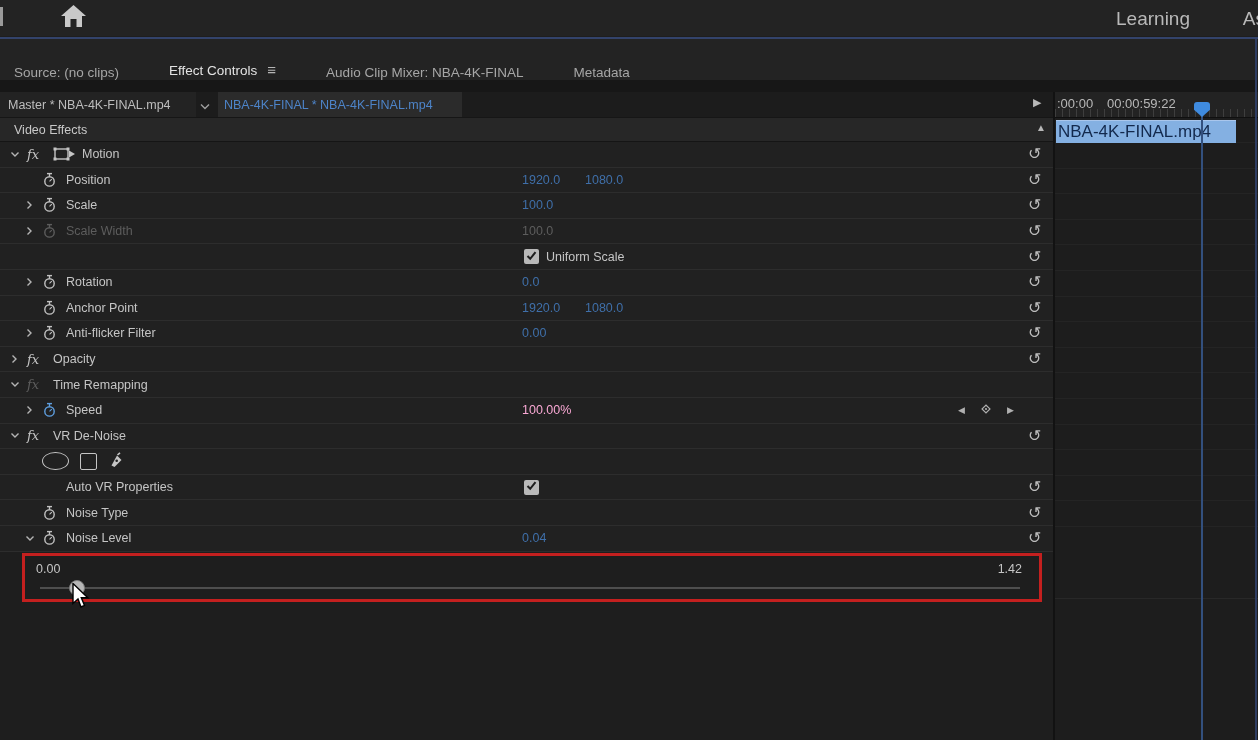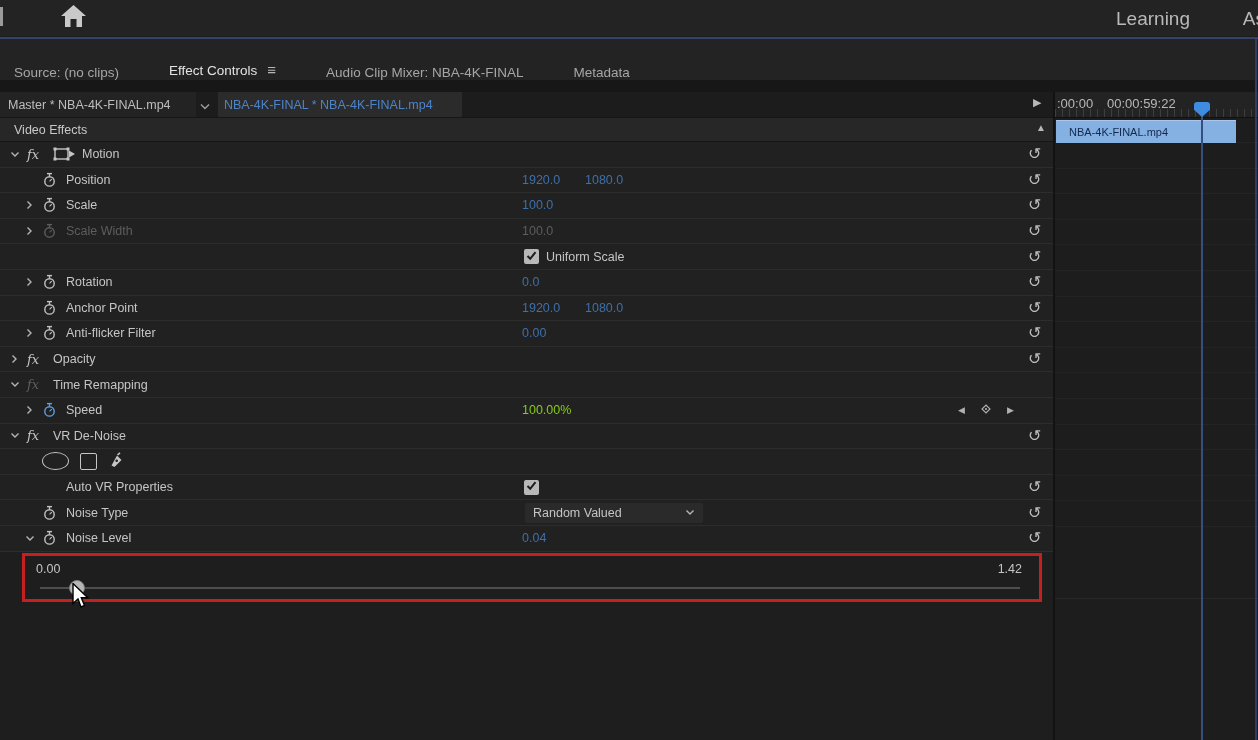--- a/index.html
+++ b/index.html
@@ -39,21 +39,21 @@
   .ind-e .rleft{padding-left:10px;}
   .ind-p .rleft{padding-left:25px;}
   .twirl{width:17px;display:inline-flex;align-items:center;}
   .fx{width:21px;margin-right:5px;font-family:"DejaVu Serif",serif;font-style:italic;font-size:13px;color:#c5c5c5;}
   .fx.dim{color:#5d5d5d;}
   .mot{margin-right:7px;display:inline-flex;}
   .sw{width:16px;margin-right:8px;display:inline-flex;align-items:center;}
   .lbl{color:#c5c5c5;}
   .lbl.dim{color:#5d5d5d;}
   .vals{position:absolute;left:522px;top:0;height:100%;display:flex;align-items:center;}
-  .val{display:inline-block;min-width:63px;color:#84cc16;}
+  .val{display:inline-block;min-width:63px;color:#f9a8d4;}
   .val.blue{color:#3f6fa9;}
   .val.dim{color:#5d5d5d;}
   .cb{width:15px;height:15px;background:#b9b9b9;border-radius:2px;margin-left:2px;display:inline-flex;align-items:center;justify-content:center;}
   .cblbl{margin-left:7px;color:#c5c5c5;}
   .dd{margin-left:3px;width:162px;height:20px;background:#2a2a2a;border-radius:2px;display:inline-flex;align-items:center;justify-content:space-between;padding:0 8px;color:#c5c5c5;}
   .kf{position:absolute;left:958px;top:0;height:100%;width:56px;display:flex;align-items:center;justify-content:space-between;}
   .kfa{font-size:9px;color:#b0b0b0;}
   .reset{position:absolute;left:1028px;top:50%;transform:translateY(-50%);font-size:16px;color:#bdbdbd;line-height:1;}
   .mtool{display:inline-flex;align-items:center;margin-right:11px;}
   .ellshape{width:25px;height:16px;border:1.8px solid #c5c5c5;border-radius:50%;display:inline-block;}
@@ -66,21 +66,21 @@
   .strack{position:absolute;left:40px;right:34px;top:35px;height:2px;background:#4e4e4e;}
   .sknob{position:absolute;top:28px;width:16px;height:16px;border-radius:50%;background:#b6b6b6;border:1px solid #7d7d7d;box-sizing:border-box;z-index:4;}
   .cursor{position:absolute;left:71px;top:31px;z-index:10;}
   
   .divider{position:absolute;top:12px;left:1053px;width:2px;bottom:0;background:#121212;}
   .timeline{position:absolute;top:12px;left:1055px;right:0;bottom:0;background:#1d1d1d;overflow:hidden;}
   .ruler{position:absolute;top:0;left:0;right:0;height:25px;background:#232323;border-bottom:1px solid #101010;font-size:13px;color:#b8b8b8;}
   .ticks{position:absolute;bottom:0;left:0;right:0;height:8px;background:repeating-linear-gradient(90deg,#3e3e3e 0 1px,transparent 1px 7px);}
   .rl-left{position:absolute;left:2px;top:4px;}
   .rl-right{position:absolute;left:52px;top:4px;}
-  .clipbar{position:absolute;top:28px;left:1px;width:180px;height:23px;background:#84b0e2;border-top:1px solid #a9c6ec;box-sizing:border-box;display:flex;align-items:center;padding-left:13px;font-size:11px;color:#13294d;}
+  .clipbar{position:absolute;top:28px;left:1px;width:180px;height:23px;background:#84b0e2;border-top:1px solid #a9c6ec;box-sizing:border-box;display:flex;align-items:center;padding-left:2px;font-size:17px;color:#13294d;}
   .rowlines{position:absolute;top:50px;left:0;right:0;height:410px;background:repeating-linear-gradient(180deg,rgba(255,255,255,0.03) 0 1px,transparent 1px 25.6px);}
   .tl-sep{position:absolute;top:506px;left:0;right:0;height:1px;background:rgba(255,255,255,0.05);}
   .ph-line{position:absolute;left:146px;top:24px;bottom:0;width:2px;background:#33507e;z-index:6;}
   .ph-head{position:absolute;left:139px;top:10px;width:16px;height:15px;background:#3f8be0;clip-path:polygon(0 0,100% 0,100% 52%,50% 100%,0 52%);border-radius:3px;z-index:7;}
 </style>
 </head>
 <body>
 
 <div class="screen">
 
@@ -405,28 +405,20 @@
             <span class="twirl"></span>
             <span class="sw">
               <svg width="15" height="16" viewBox="0 0 15 16">
                 <line x1="5" y1="1.6" x2="10" y2="1.6" stroke="#c2c2c2" stroke-width="1.4"></line>
                 <line x1="7.5" y1="2" x2="7.5" y2="4.4" stroke="#c2c2c2" stroke-width="1.4"></line>
                 <circle cx="7.5" cy="9.4" r="4.7" fill="none" stroke="#c2c2c2" stroke-width="1.4"></circle>
                 <line x1="7.5" y1="9.4" x2="9.8" y2="7.1" stroke="#c2c2c2" stroke-width="1.1"></line>
               </svg>
             </span>
             <span class="lbl">Noise Type</span>
-          </div>
-          <div class="vals">
-            <span class="dd">
-              <span>Random Valued</span>
-              <span><svg width="10" height="9" viewBox="0 0 10 9">
-                  <polyline points="1.5,2.5 5,6 8.5,2.5" fill="none" stroke="#b5b5b5" stroke-width="1.4"></polyline>
-                </svg></span>
-            </span>
           </div>
           <span class="reset">↺</span>
         </div>
         <div class="erow ind-p">
           <div class="rleft">
             <span class="twirl">
               <svg width="10" height="9" viewBox="0 0 10 9">
                 <polyline points="1.5,2.5 5,6 8.5,2.5" fill="none" stroke="#b5b5b5" stroke-width="1.4"></polyline>
               </svg>
             </span>

